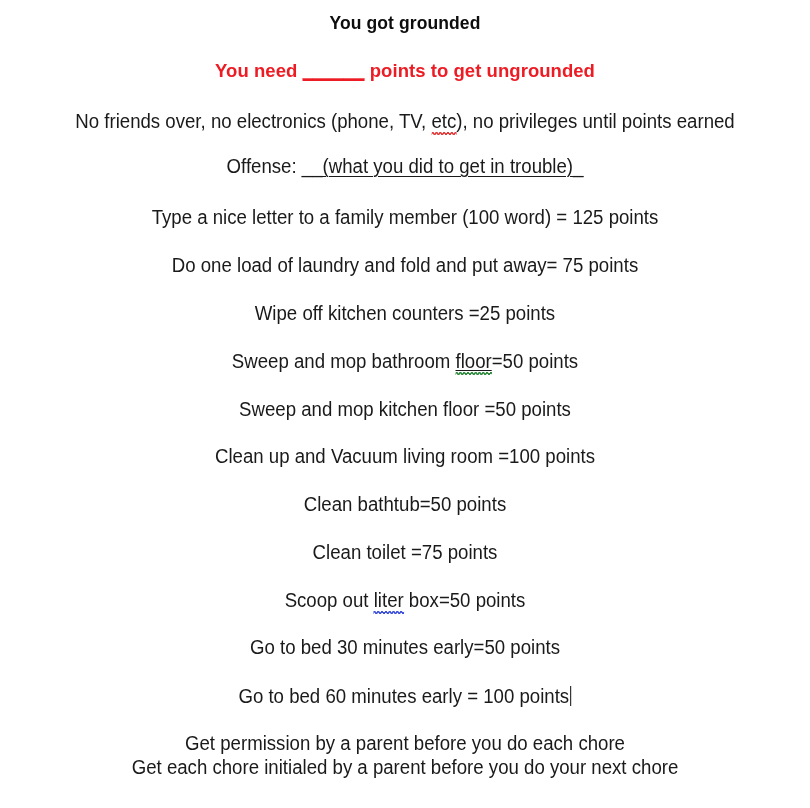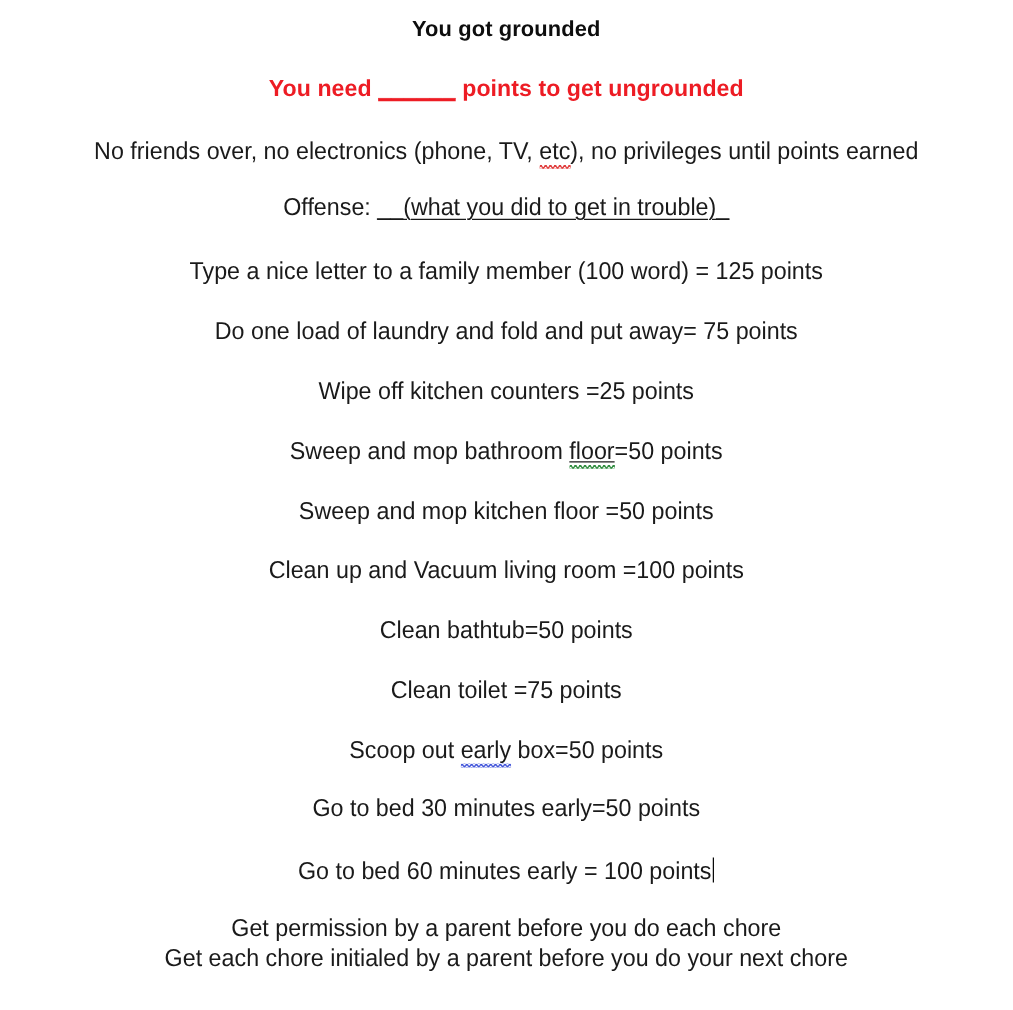--- a/index.html
+++ b/index.html
@@ -168,21 +168,21 @@
 
   <div class="line body-line" style="top:495px;">
     <span>Clean bathtub=50 points</span>
   </div>
 
   <div class="line body-line" style="top:543px;">
     <span>Clean toilet =75 points</span>
   </div>
 
   <div class="line body-line" style="top:591px;">
-    <span>Scoop out </span><span class="sq sq-blue">early</span><span> box=50 points</span>
+    <span>Scoop out </span><span class="sq sq-blue">liter</span><span> box=50 points</span>
   </div>
 
   <div class="line body-line" style="top:638px;">
     <span>Go to bed 30 minutes early=50 points</span>
   </div>
 
   <div class="line body-line" style="top:686px;">
     <span>Go to bed 60 minutes early = 100 points</span><span class="caret"></span>
   </div>
 

